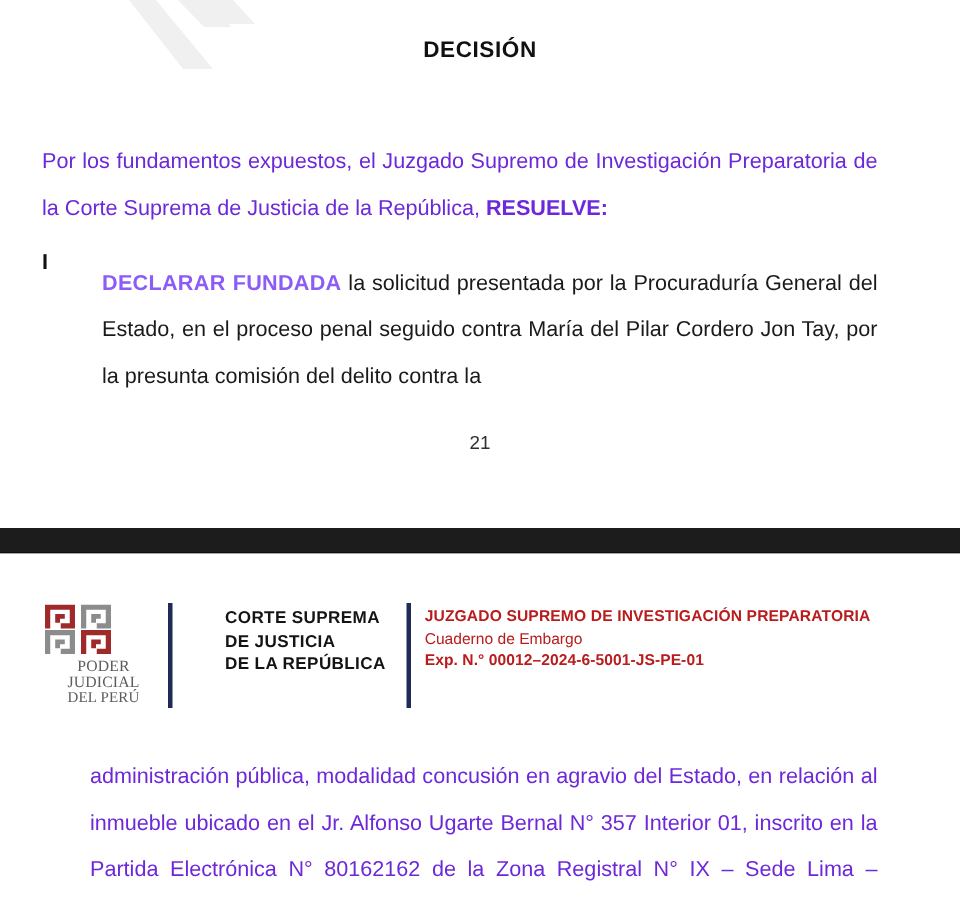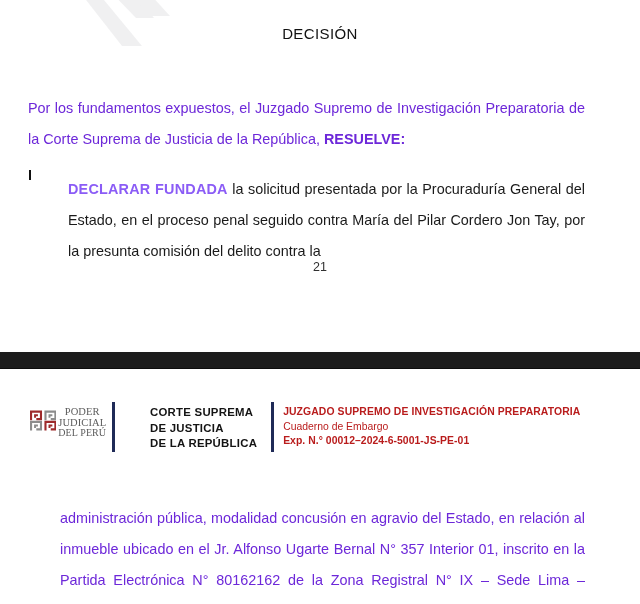--- a/index.html
+++ b/index.html
@@ -37,21 +37,21 @@
     pointer-events: none;
   }
 
   .decision-heading {
     position: absolute;
     left: 0;
     top: 25px;
     width: 640px;
     text-align: center;
     font-size: 15px;
-    font-weight: normal;
+    font-weight: bold;
     letter-spacing: 0.4px;
     color: #111111;
   }
 
   .para {
     position: absolute;
     font-size: 14.4px;
     line-height: 31px;
     text-align: justify;
     text-justify: inter-word;
@@ -89,21 +89,21 @@
   }
   .resolve-body b {
     font-weight: bold;
     color: #8b5cf6;
     letter-spacing: 0.2px;
   }
 
   .page-number {
     position: absolute;
     left: 0;
-    top: 260px;
+    top: 288px;
     width: 640px;
     text-align: center;
     font-size: 12.5px;
     color: #303030;
   }
 
   
   .page-separator {
     position: absolute;
     left: 0;
@@ -129,22 +129,22 @@
   .letterhead {
     position: absolute;
     left: 30px;
     top: 33px;
     display: flex;
     align-items: flex-start;
   }
 
   .brand-block {
     display: flex;
-    flex-direction: row;
-    align-items: center;
+    flex-direction: column;
+    align-items: flex-start;
     width: 78px;
     padding-top: 1px;
   }
   .pj-logo {
     width: 44px;
     height: 33px;
     display: block;
   }
   .brand-words {
     margin-top: 3px;

